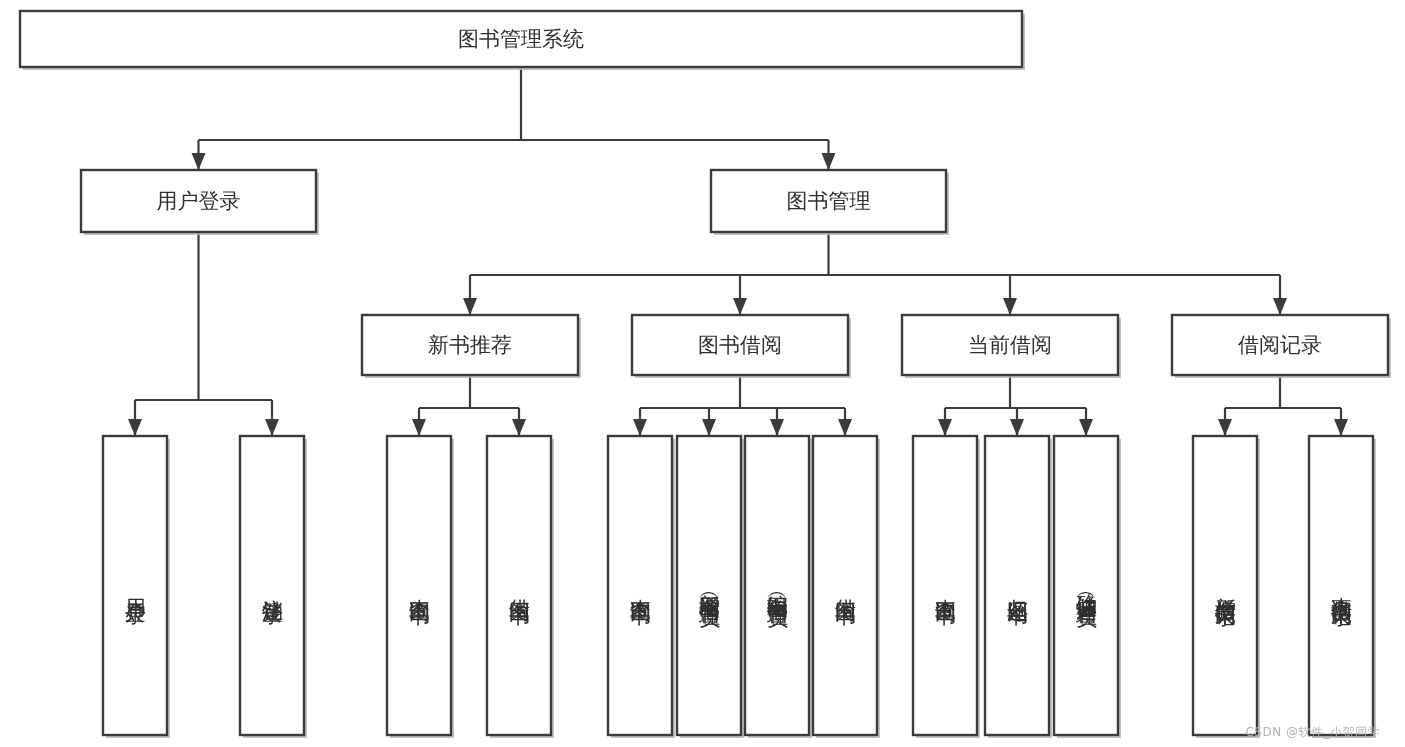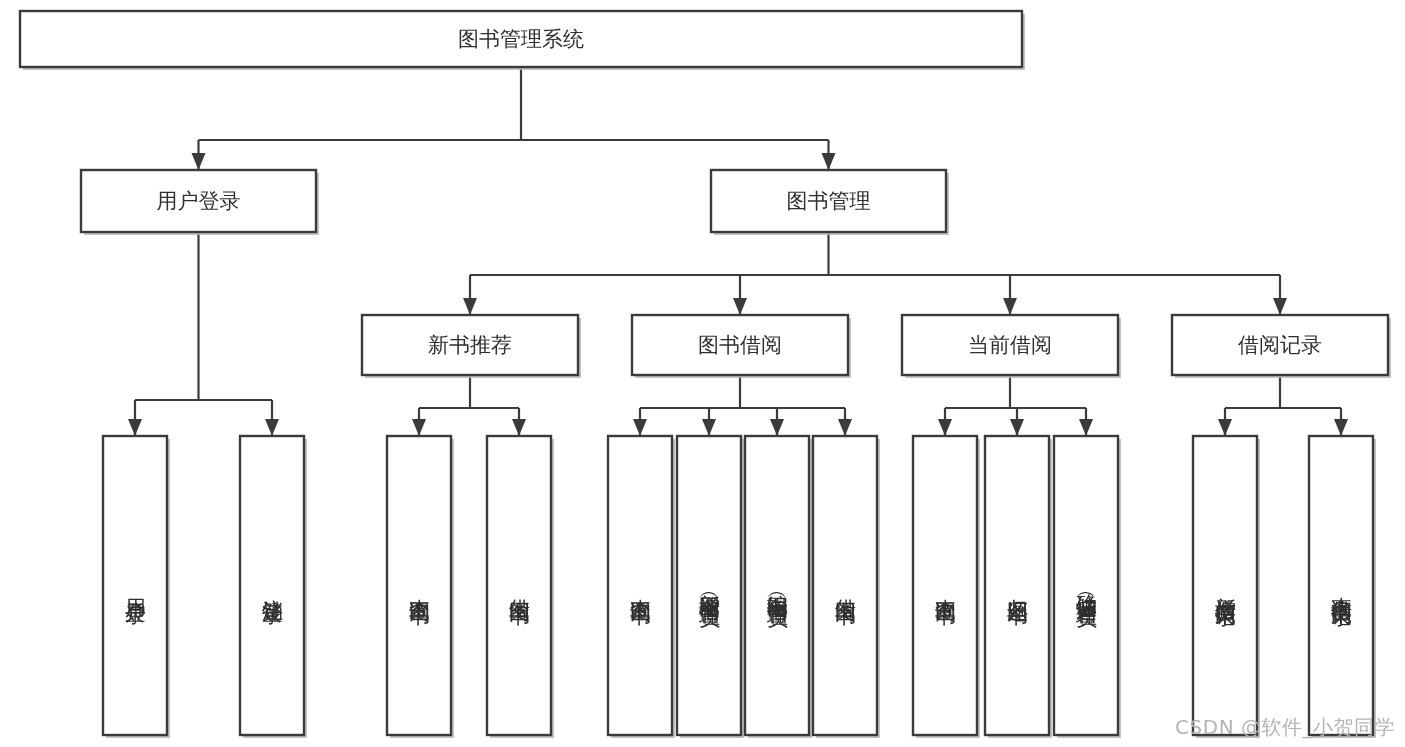--- a/index.html
+++ b/index.html
@@ -67,24 +67,24 @@
     font-family: "DejaVu Sans", "Liberation Sans", sans-serif;
     font-size: 21px;
     line-height: 1.18;
     letter-spacing: 2px;
     color: #2f2f2f;
     white-space: nowrap;
     text-align: center;
   }
   #watermark {
     position: absolute;
-    right: 10px;
+    right: 25px;
     bottom: 6px;
     font-family: "DejaVu Sans", "Liberation Sans", sans-serif;
-    font-size: 20px;
+    font-size: 12px;
     color: #b3b3b3;
     letter-spacing: 0.5px;
     user-select: none;
   }
 </style>
 </head>
 <body>
 
 <div id="diagram-root">
   <svg id="flow-svg" viewBox="0 0 1405 747" preserveAspectRatio="none" xmlns="http://www.w3.org/2000/svg">

